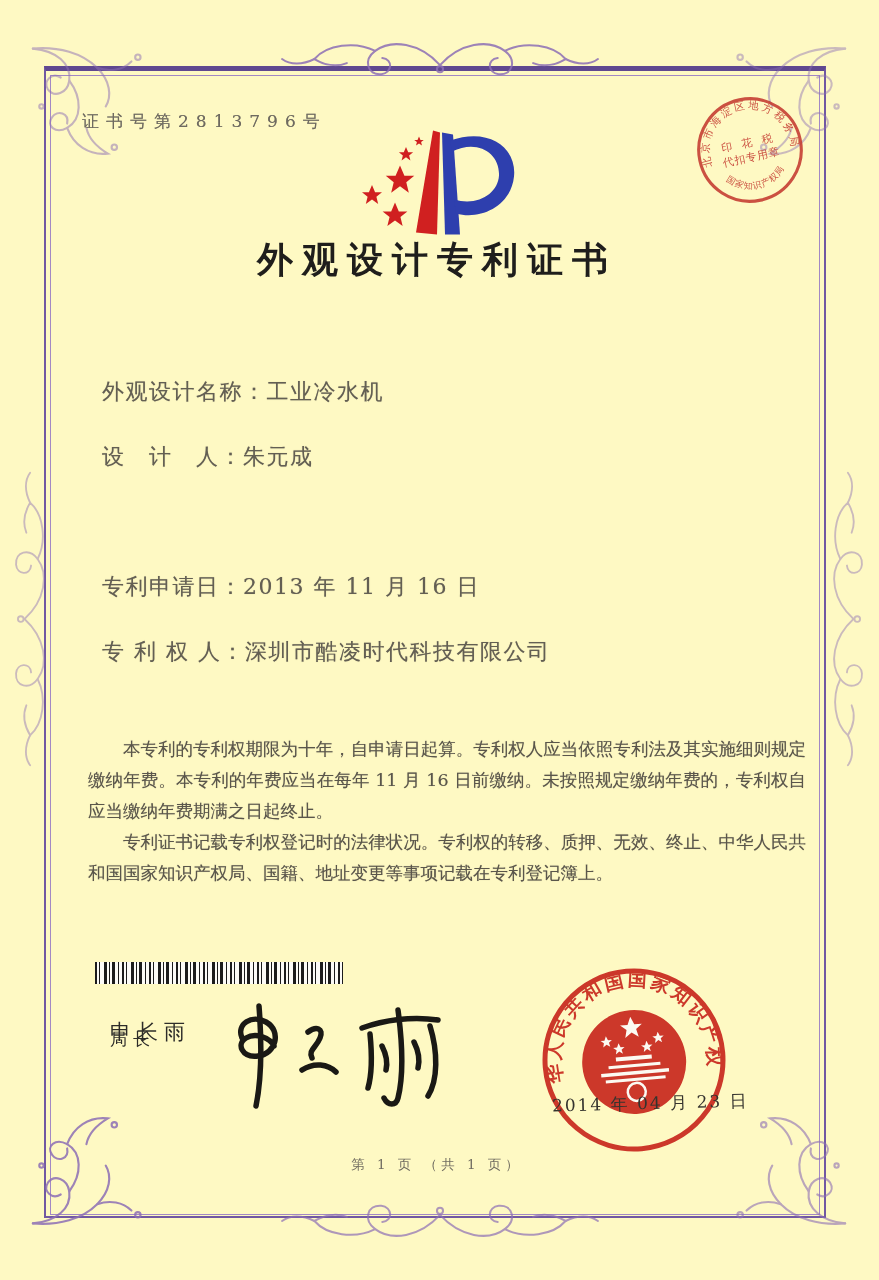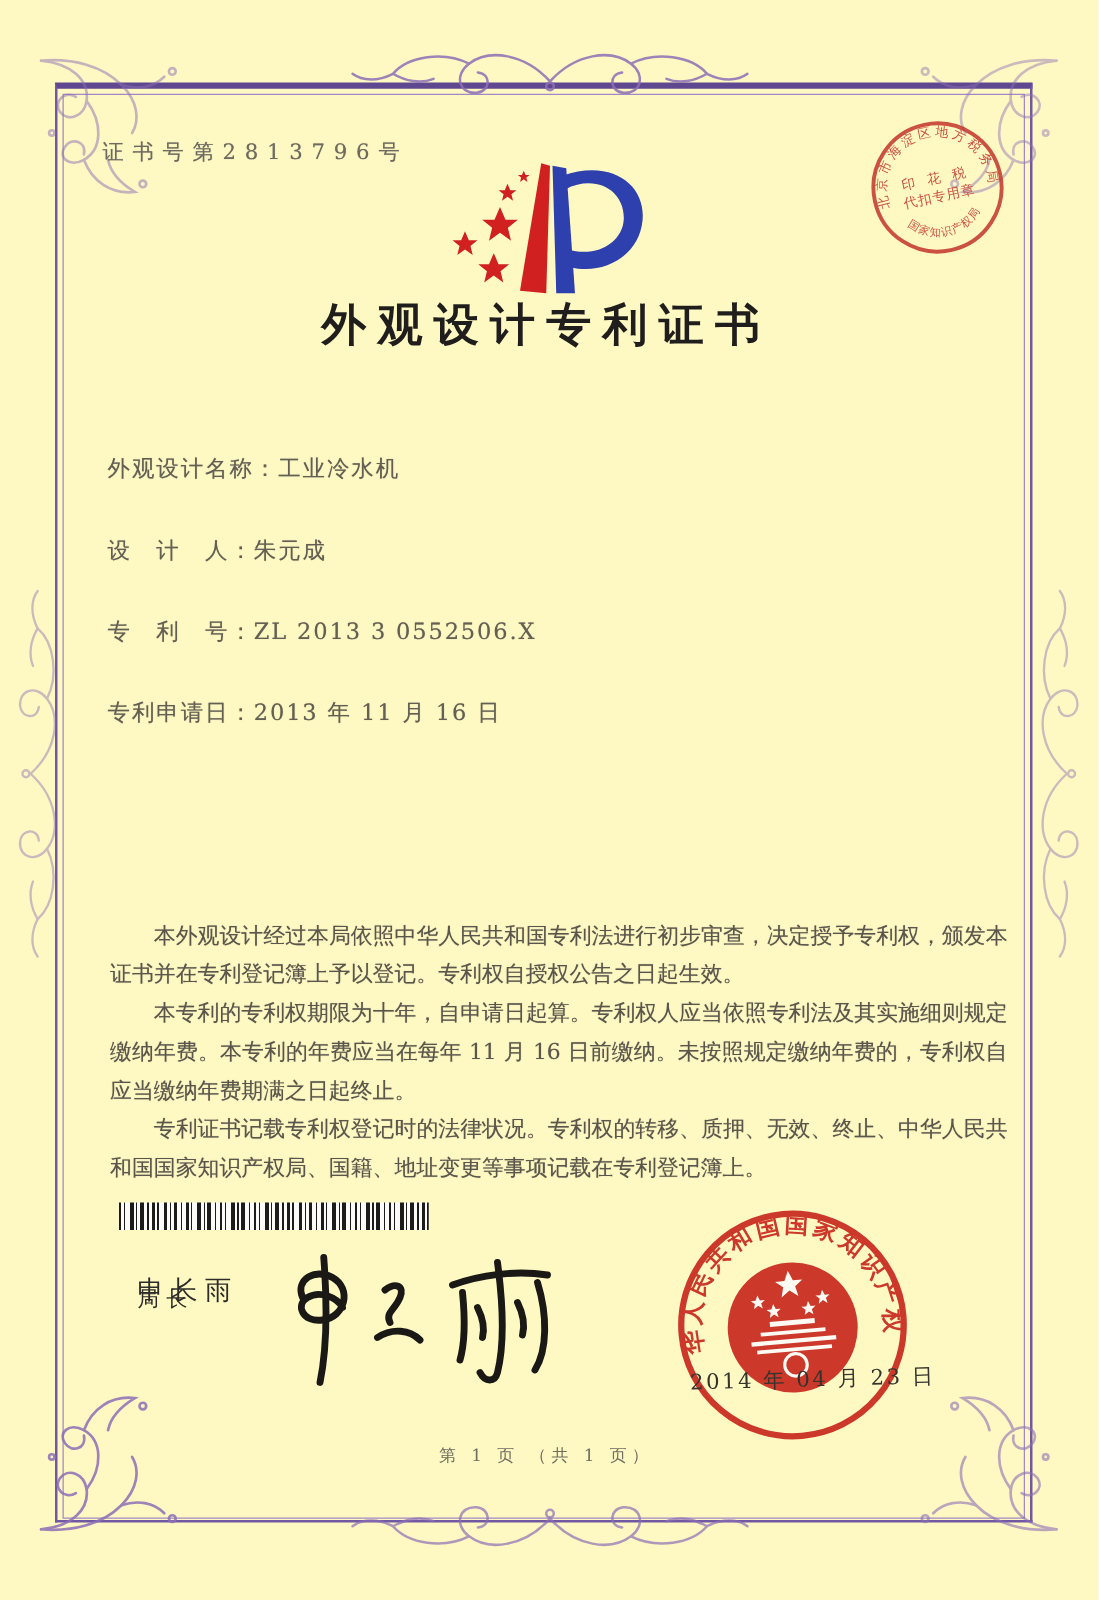--- a/index.html
+++ b/index.html
@@ -27,22 +27,22 @@
     color:#6e6a60;text-shadow:0 0 .6px rgba(110,106,96,.6);}
   .logo{position:absolute;left:352px;top:126px;width:200px;height:116px;}
   .doc-title{position:absolute;left:137px;top:236px;width:600px;text-align:center;
     font-size:36px;font-weight:600;letter-spacing:9px;color:#1f1e1c;}
 
   
   .tax-seal{position:absolute;left:684px;top:84px;width:132px;height:132px;
     transform:rotate(-12deg);opacity:0.88;}
 
   
-  .field{position:absolute;left:86px;font-size:18px;color:#635f53;letter-spacing:1.5px;
-    text-shadow:0 0 .7px rgba(99,95,83,.55);white-space:nowrap;}
+  .field{position:absolute;left:102px;font-size:22px;color:#635f53;letter-spacing:1.5px;
+    text-shadow:0 0 .7px rgba(99,95,83,.55);white-space:nowrap;margin-top:14px;}
   .f1{top:363px;} .f2{top:428px;} .f3{top:493px;} .f4{top:558px;} .f5{top:623px;} .f6{top:688px;}
 
   
   .body-text{position:absolute;left:88px;top:734px;width:718px;font-size:17.5px;
     line-height:31px;color:#5a564b;text-align:justify;text-shadow:0 0 .7px rgba(90,86,75,.5);}
   .body-text p{margin:0;text-indent:2em;}
 
   
   .barcode{position:absolute;left:95px;top:962px;width:248px;height:22px;
     background:repeating-linear-gradient(90deg,
@@ -152,25 +152,24 @@
     </text>
     <text class="seal-ring-text" font-size="11.5" fill="#c43a30" letter-spacing="1">
       <textPath href="#taxBottomArc" startOffset="50%" text-anchor="middle">国家知识产权局</textPath>
     </text>
     <text x="85" y="80" text-anchor="middle" font-size="14" fill="#c43a30" letter-spacing="4">印 花 税</text>
     <text x="85" y="99" text-anchor="middle" font-size="14" fill="#c43a30" letter-spacing="1">代扣专用章</text>
   </svg>
 
   <div class="field f1"><span>外观设计名称：</span><span>工业冷水机</span></div>
   <div class="field f2"><span>设　计　人：</span><span>朱元成</span></div>
-  <div class="field f3"><span>专　利　号：</span><span>ZL 2013 3 0552506.X</span></div>
   <div class="field f4"><span>专利申请日：</span><span>2013 年 11 月 16 日</span></div>
+  <div class="field f5"><span>专 利 权 人：</span><span>深圳市酷凌时代科技有限公司</span></div>
 
   <div class="body-text">
-    <p>本外观设计经过本局依照中华人民共和国专利法进行初步审查，决定授予专利权，颁发本证书并在专利登记簿上予以登记。专利权自授权公告之日起生效。</p>
     <p>本专利的专利权期限为十年，自申请日起算。专利权人应当依照专利法及其实施细则规定缴纳年费。本专利的年费应当在每年 11 月 16 日前缴纳。未按照规定缴纳年费的，专利权自应当缴纳年费期满之日起终止。</p>
     <p>专利证书记载专利权登记时的法律状况。专利权的转移、质押、无效、终止、中华人民共和国国家知识产权局、国籍、地址变更等事项记载在专利登记簿上。</p>
   </div>
 
   <div class="barcode"></div>
 
   <div class="sig-title">局长</div>
   <div class="sig-name">申长雨</div>
   <svg class="signature" viewBox="0 0 280 115">
     <g fill="none" stroke="#1a1915" stroke-width="5.5" stroke-linecap="round">

